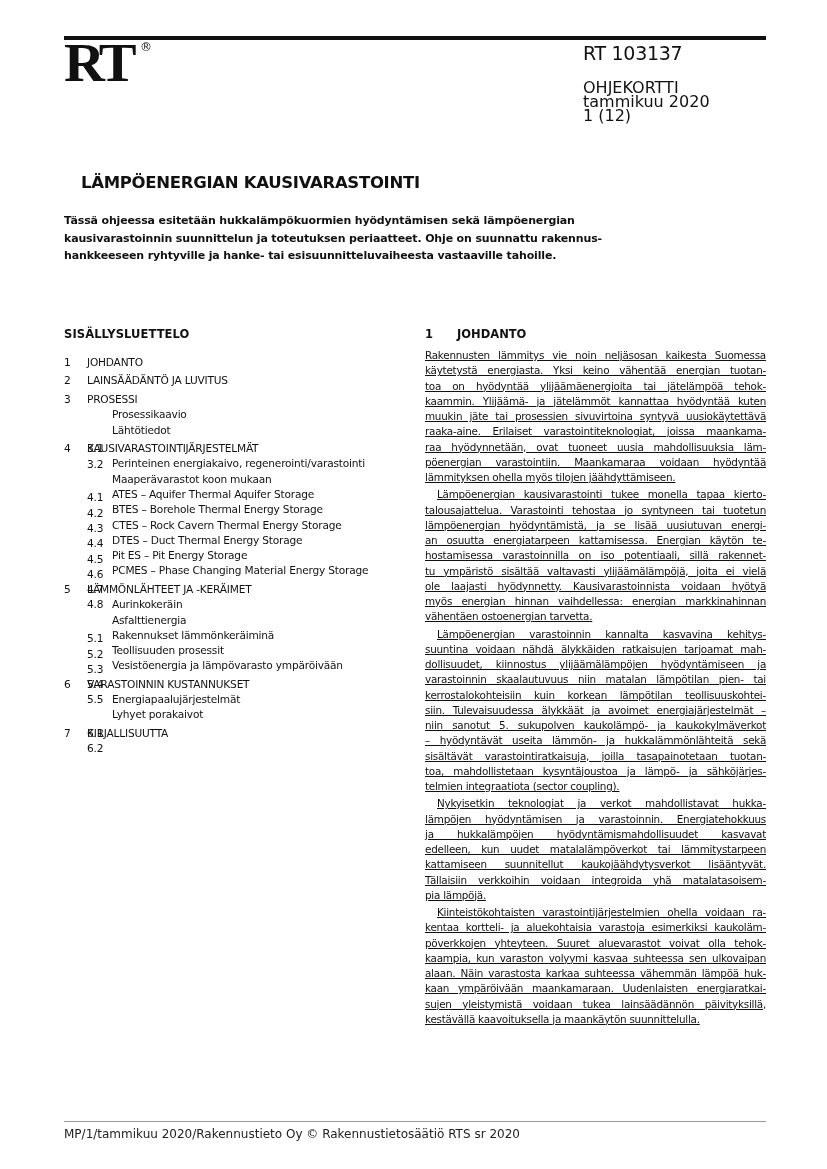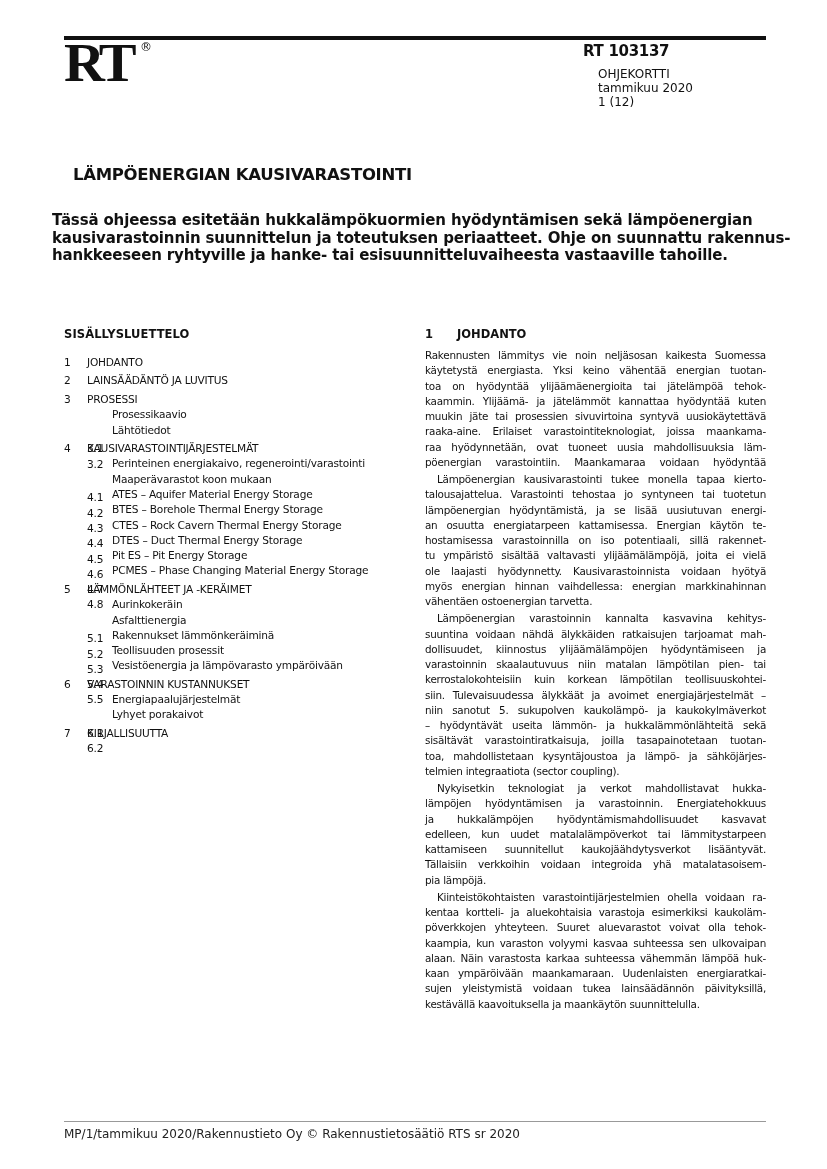--- a/index.html
+++ b/index.html
@@ -2,57 +2,57 @@
 <html><head>
 <meta charset="utf-8">
 <style>
   html, body { margin: 0; padding: 0; background: #ffffff; }
   body { width: 827px; height: 1169px; position: relative; overflow: hidden;
          font-family: "DejaVu Sans", "Liberation Sans", sans-serif; color: #111; }
   .top-rule { position: absolute; left: 64px; top: 36px; width: 702px; height: 4px; background: #111; }
   .logo { position: absolute; left: 64px; top: 40px; font-family: "Liberation Serif", "DejaVu Serif", serif;
           font-weight: bold; font-size: 54px; line-height: 46px; letter-spacing: -4px; transform: scaleX(1.05); transform-origin: left; }
   .logo-reg { position: absolute; left: 140px; top: 40px; font-size: 12px; }
-  .doc-id { position: absolute; left: 583px; top: 42px; font-weight: bold; font-size: 15px; letter-spacing: -0.3px; }
-  .meta { position: absolute; left: 583px; top: 67px; font-size: 12px; line-height: 14px; margin-left: 15px; }
+  .doc-id { position: absolute; left: 583px; top: 42px; font-weight: normal; font-size: 19px; letter-spacing: -0.3px; }
+  .meta { position: absolute; left: 583px; top: 81px; font-size: 16px; line-height: 14px; }
   .meta div { white-space: nowrap; }
   .title { position: absolute; left: 64px; top: 156px; font-weight: bold; font-size: 16.5px; letter-spacing: -0.3px; }
-  .lead { position: absolute; left: 52px; top: 212px; width: 520px; font-weight: bold; font-size: 15px; line-height: 17.5px; letter-spacing: -0.15px; }
+  .lead { position: absolute; left: 64px; top: 212px; width: 520px; font-weight: bold; font-size: 11px; line-height: 17.5px; letter-spacing: -0.15px; }
   .lead div { white-space: nowrap; }
   .toc-title { position: absolute; left: 64px; top: 327px; font-weight: bold; font-size: 11.5px; letter-spacing: 0.1px; }
   .toc { position: absolute; left: 64px; top: 355px; width: 330px; font-size: 10.6px; letter-spacing: -0.2px; }
   .toc .row { display: flex; white-space: nowrap; height: 15.3px; line-height: 15.3px; }
   .toc .row.major { margin-top: 3.2px; }
   .toc .row.major:first-child { margin-top: 0; }
   .toc .num { width: 23px; }
   .toc .row.sub .num { margin-left: 23px; width: 25px; margin-top: 34px; }
   .h1 { position: absolute; left: 425px; top: 327px; font-weight: bold; font-size: 11.5px; display: flex; }
   .h1 .n { width: 32px; }
   .body { position: absolute; left: 425px; top: 348px; width: 341px; font-size: 10.4px; line-height: 15.25px; letter-spacing: -0.25px; }
   .body .line { white-space: nowrap; text-align: justify; text-align-last: justify; height: 15.25px; overflow: visible; }
   .body .line.last { text-align-last: left; }
   .body .line.indent { padding-left: 12px; }
-  .body .para { margin-bottom: 2px; }
+  .body .para { margin-bottom: 2px; text-decoration: underline; }
   .bottom-rule { position: absolute; left: 64px; top: 1121px; width: 702px; height: 1px; background: #999; }
   .footer { position: absolute; left: 64px; top: 1127px; font-size: 12px; white-space: nowrap; color: #222; }
 </style>
 </head>
 <body>
 
 <div class="top-rule"></div>
 <div class="logo">RT</div>
 <div class="logo-reg">®</div>
 <div class="doc-id">RT 103137</div>
 <div class="meta">
   <div>OHJEKORTTI</div>
   <div>tammikuu 2020</div>
   <div>1 (12)</div>
 </div>
 
-<h1 class="title" style="margin:9px">LÄMPÖENERGIAN KAUSIVARASTOINTI</h1>
+<h1 class="title" style="margin:17px">LÄMPÖENERGIAN KAUSIVARASTOINTI</h1>
 
 <div class="lead">
   <div>Tässä ohjeessa esitetään hukkalämpökuormien hyödyntämisen sekä lämpöenergian</div>
   <div>kausivarastoinnin suunnittelun ja toteutuksen periaatteet. Ohje on suunnattu rakennus-</div>
   <div>hankkeeseen ryhtyville ja hanke- tai esisuunnitteluvaiheesta vastaaville tahoille.</div>
 </div>
 
 <div class="toc-title">SISÄLLYSLUETTELO</div>
 <div class="toc" id="toc">
     <div class="row major">
@@ -82,21 +82,21 @@
     <div class="row sub">
       <span class="num">4.1</span>
       <span>Perinteinen energiakaivo, regenerointi/varastointi</span>
     </div>
     <div class="row sub">
       <span class="num">4.2</span>
       <span>Maaperävarastot koon mukaan</span>
     </div>
     <div class="row sub">
       <span class="num">4.3</span>
-      <span>ATES – Aquifer Material Energy Storage</span>
+      <span>ATES – Aquifer Thermal Aquifer Storage</span>
     </div>
     <div class="row sub">
       <span class="num">4.4</span>
       <span>BTES – Borehole Thermal Energy Storage</span>
     </div>
     <div class="row sub">
       <span class="num">4.5</span>
       <span>CTES – Rock Cavern Thermal Energy Storage</span>
     </div>
     <div class="row sub">
@@ -160,20 +160,21 @@
 <div class="body" id="body">
     <div class="para">
       <div class="line">Rakennusten lämmitys vie noin neljäsosan kaikesta Suomessa</div>
       <div class="line">käytetystä energiasta. Yksi keino vähentää energian tuotan-</div>
       <div class="line">toa on hyödyntää ylijäämäenergioita tai jätelämpöä tehok-</div>
       <div class="line">kaammin. Ylijäämä- ja jätelämmöt kannattaa hyödyntää kuten</div>
       <div class="line">muukin jäte tai prosessien sivuvirtoina syntyvä uusiokäytettävä</div>
       <div class="line">raaka-aine. Erilaiset varastointiteknologiat, joissa maankama-</div>
       <div class="line">raa hyödynnetään, ovat tuoneet uusia mahdollisuuksia läm-</div>
       <div class="line">pöenergian varastointiin. Maankamaraa voidaan hyödyntää</div>
+      <div class="line last">lämmityksen ohella myös tilojen jäähdyttämiseen.</div>
     </div>
     <div class="para">
       <div class="line indent">Lämpöenergian kausivarastointi tukee monella tapaa kierto-</div>
       <div class="line">talousajattelua. Varastointi tehostaa jo syntyneen tai tuotetun</div>
       <div class="line">lämpöenergian hyödyntämistä, ja se lisää uusiutuvan energi-</div>
       <div class="line">an osuutta energiatarpeen kattamisessa. Energian käytön te-</div>
       <div class="line">hostamisessa varastoinnilla on iso potentiaali, sillä rakennet-</div>
       <div class="line">tu ympäristö sisältää valtavasti ylijäämälämpöjä, joita ei vielä</div>
       <div class="line">ole laajasti hyödynnetty. Kausivarastoinnista voidaan hyötyä</div>
       <div class="line">myös energian hinnan vaihdellessa: energian markkinahinnan</div>

